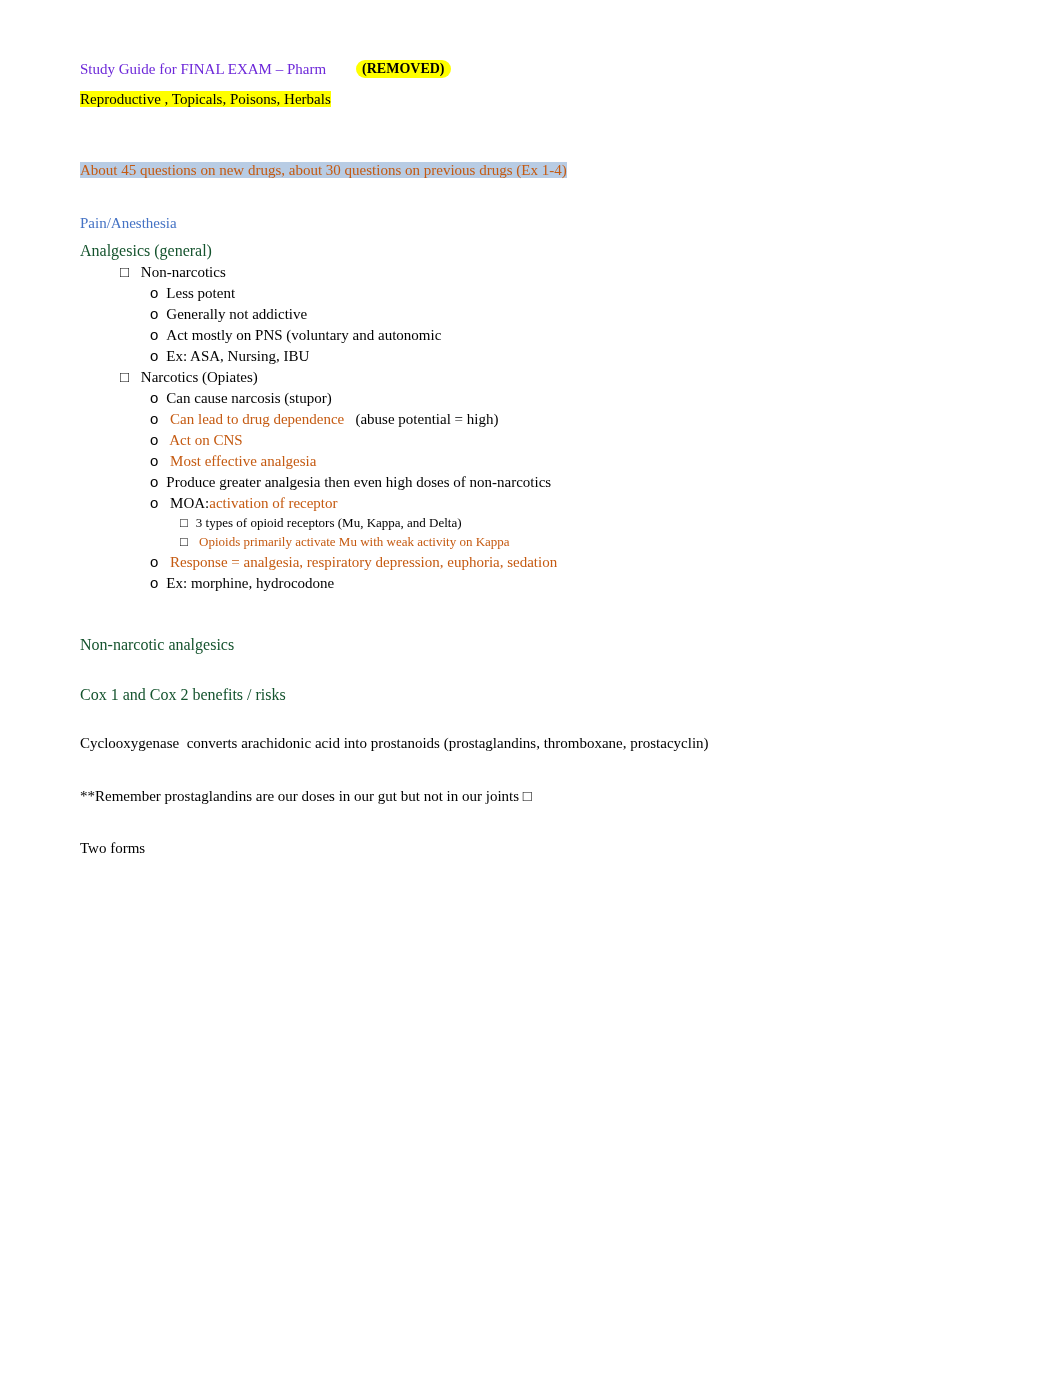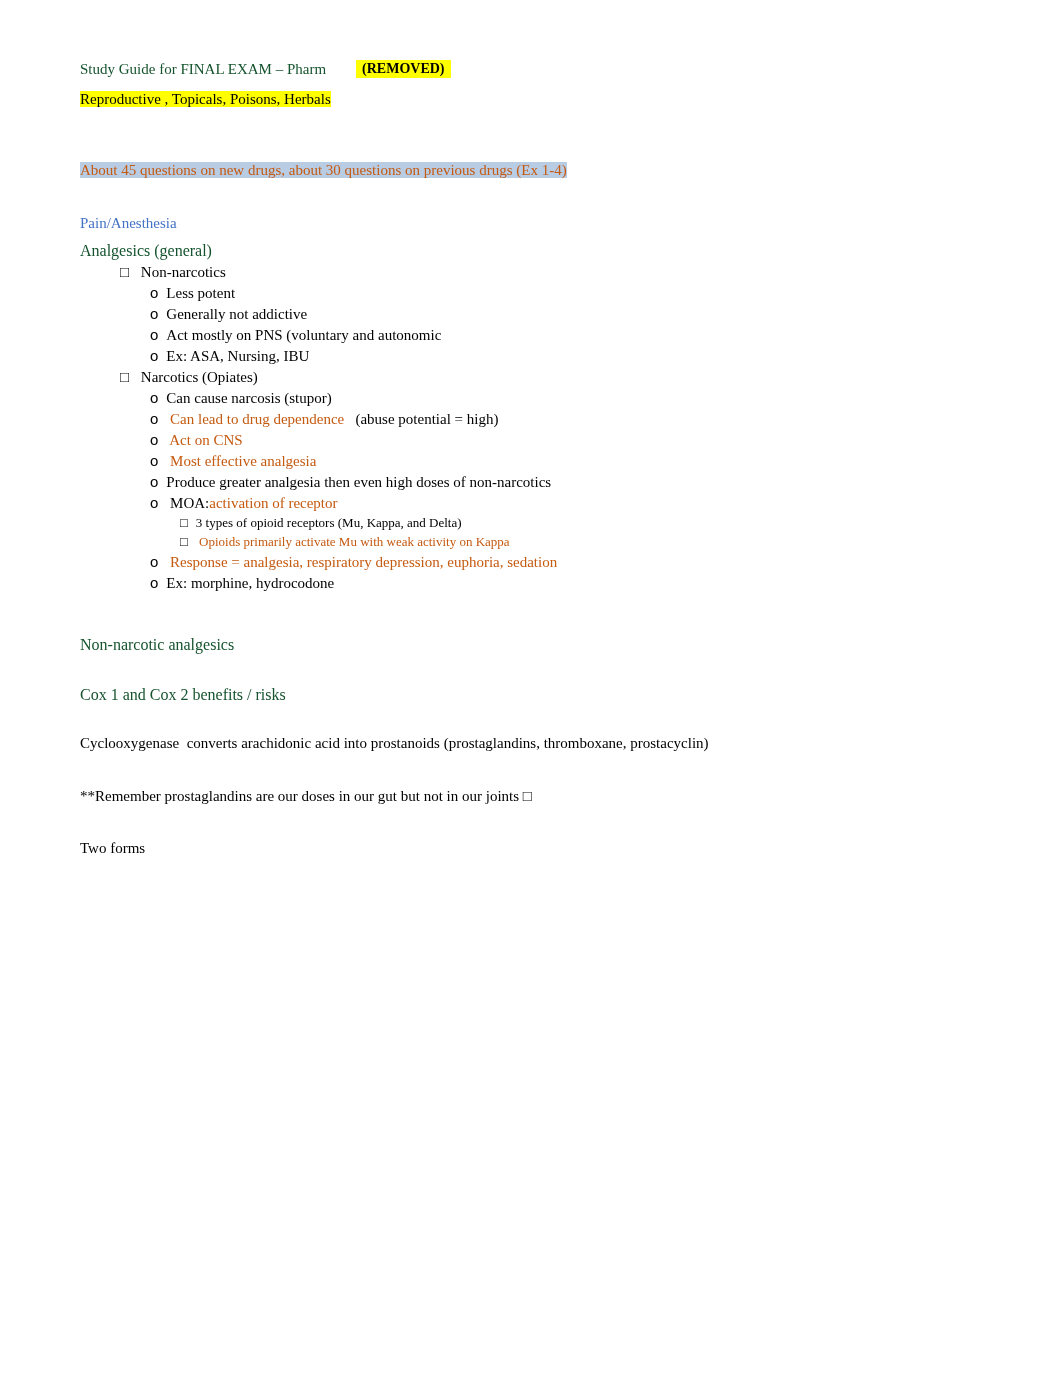--- a/index.html
+++ b/index.html
@@ -20,28 +20,29 @@
       max-width: 900px;
     }
     .header-line {
       display: flex;
       align-items: center;
       gap: 30px;
       margin-bottom: 10px;
     }
     .title-text {
       font-size: 15px;
-      color: #14532d;
+      color: #6d28d9;
     }
     .removed-badge {
       background-color: #ffff00;
       color: #000;
       font-size: 14px;
       font-weight: bold;
       padding: 1px 6px;
+      border-radius: 9px;
     }
     .highlight-yellow {
       background-color: #ffff00;
       display: inline;
     }
     .highlight-blue {
       background-color: #b8cce4;
       display: inline;
     }
     .section-blue {

